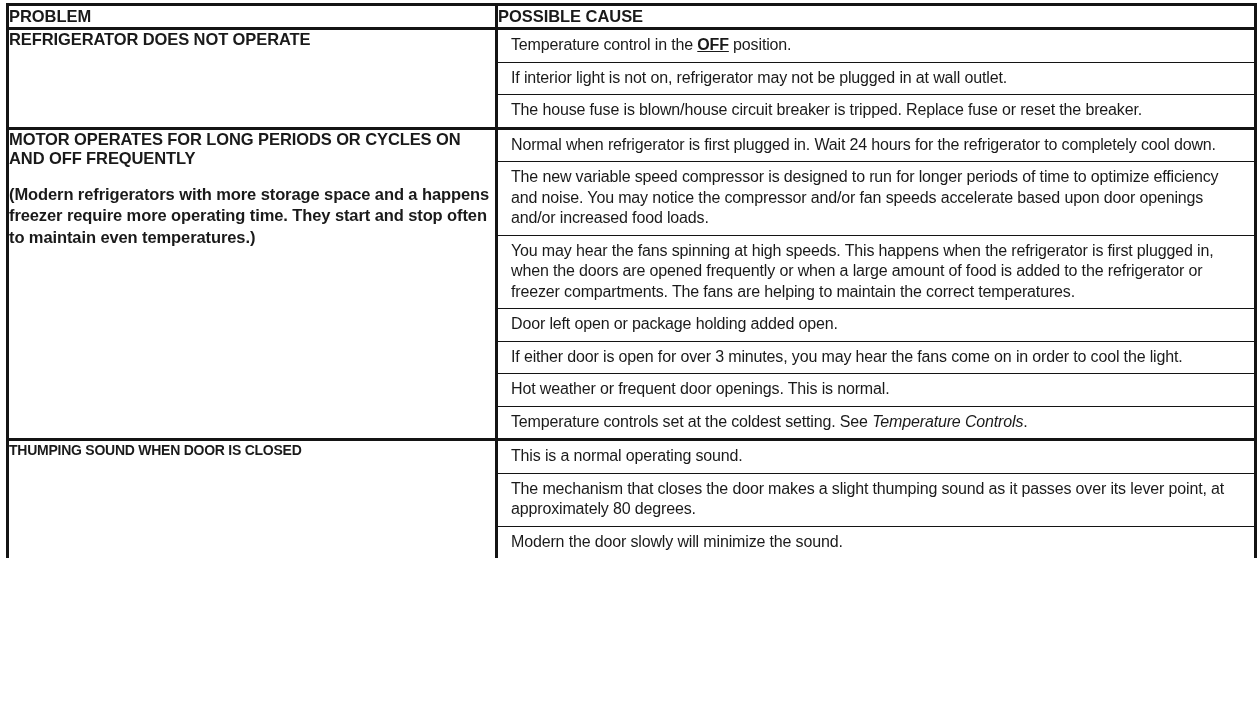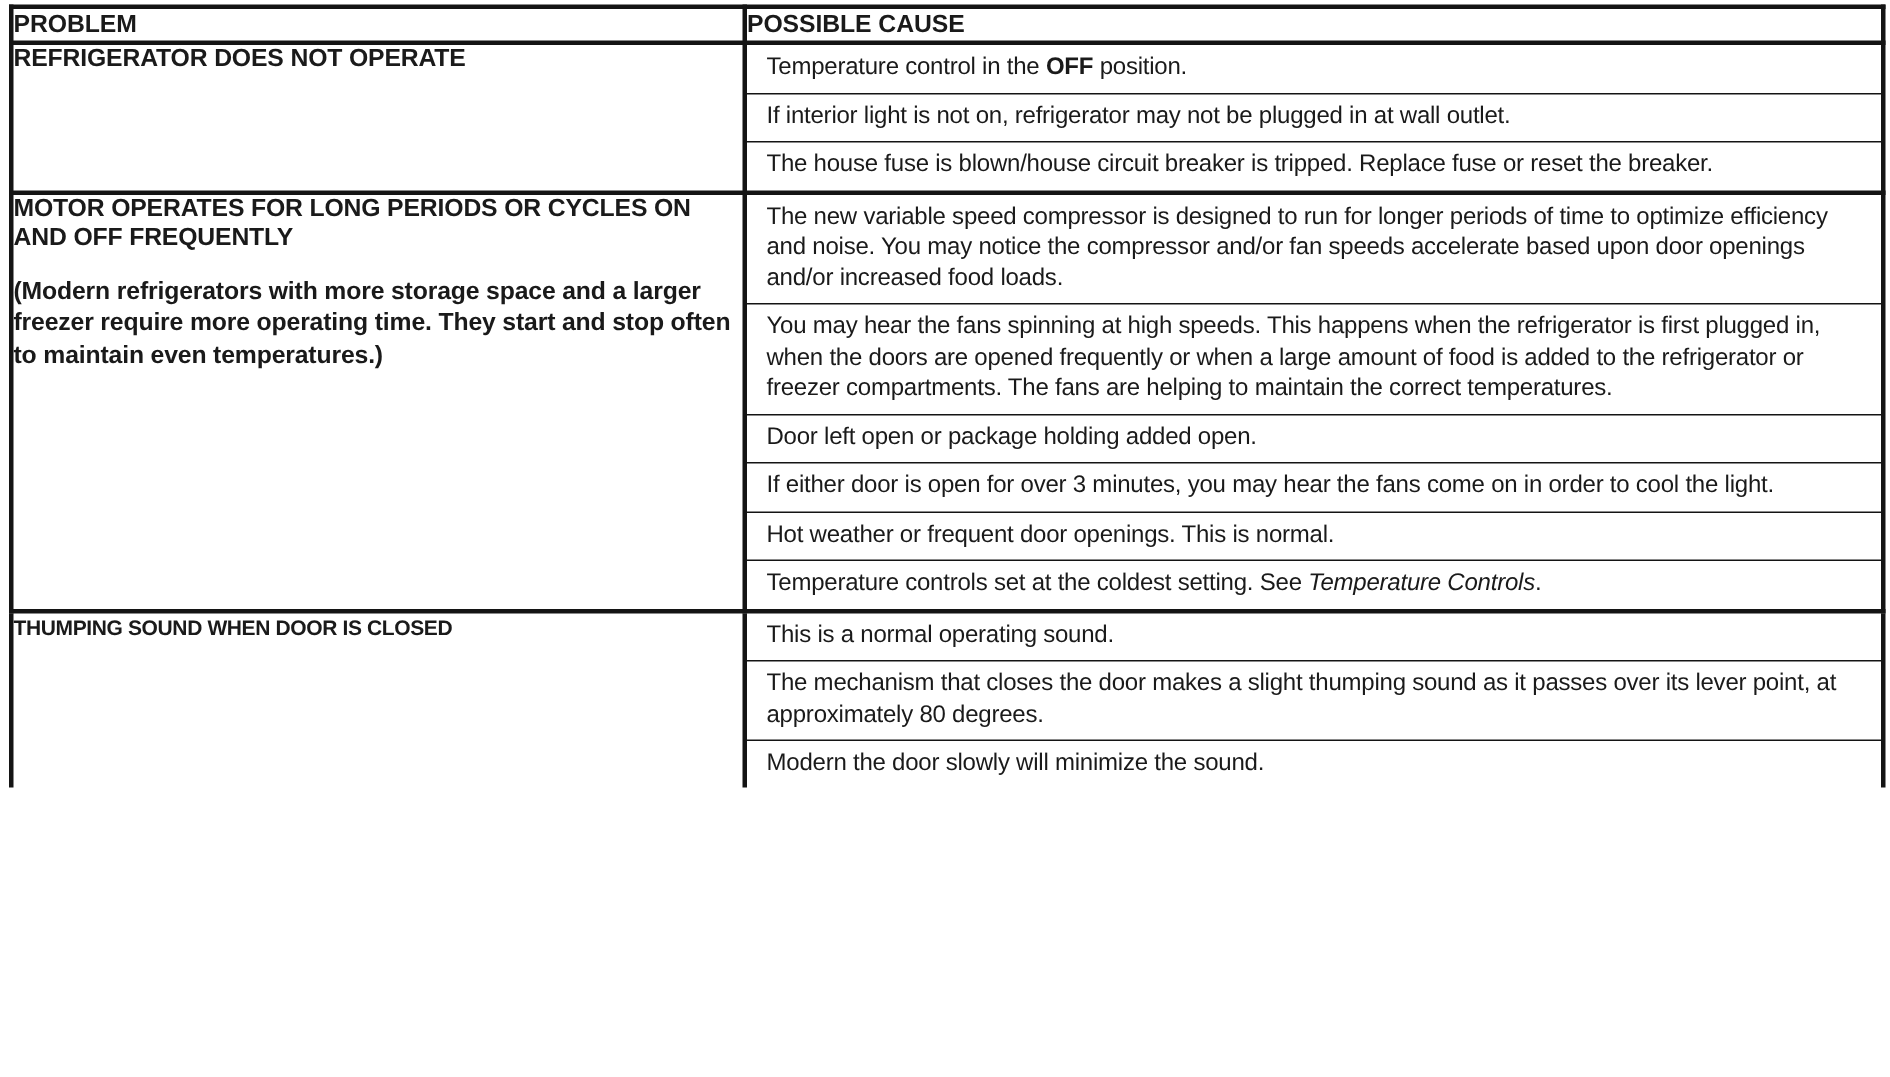--- a/index.html
+++ b/index.html
@@ -90,21 +90,21 @@
   
   .hdr-cell {
     padding: 6px 8px 6px 14px;
     font-weight: bold;
     font-size: 16.5px;
     line-height: 21px;
     letter-spacing: -0.05px;
   }
   .hdr-row td { border-bottom: 3px solid #141414; }
 
-  b.inline-strong { font-weight: bold; }
+  b.inline-strong { font-weight: bold; text-decoration: underline; }
   i.inline-em { font-style: italic; }
 
   .cause-stack td.tight {
     line-height: 20px;
   }
 </style>
 </head>
 <body>
 
 <div class="sheet">
@@ -138,26 +138,29 @@
                 <td><span>The house fuse is blown/house circuit breaker is tripped. Replace fuse or reset the breaker.</span></td>
               </tr>
             </tbody>
           </table>
         </td>
       </tr>
 
       <tr>
         <td class="prob-cell outer-left heavy-right heavy-bottom">
           <div class="prob-title">MOTOR OPERATES FOR LONG PERIODS OR CYCLES ON AND OFF FREQUENTLY</div>
-          <div class="prob-note">(Modern refrigerators with more storage space and a larger freezer require more operating time. They start and stop often to maintain even temperatures.)</div>
+          <div class="prob-note">(Modern refrigerators with more storage space and a happens freezer require more operating time. They start and stop often to maintain even temperatures.)</div>
         </td>
         <td class="outer-right heavy-bottom">
           <table class="cause-stack">
             <tbody>
               <tr>
+                <td><span>Normal when refrigerator is first plugged in. Wait 24 hours for the refrigerator to completely cool down.</span></td>
+              </tr>
+              <tr>
                 <td><span>The new variable speed compressor is designed to run for longer periods of time to optimize efficiency and noise. You may notice the compressor and/or fan speeds accelerate based upon door openings and/or increased food loads.</span></td>
               </tr>
               <tr>
                 <td><span>You may hear the fans spinning at high speeds. This happens when the refrigerator is first plugged in, when the doors are opened frequently or when a large amount of food is added to the refrigerator or freezer compartments. The fans are helping to maintain the correct temperatures.</span></td>
               </tr>
               <tr>
                 <td><span>Door left open or package holding added open.</span></td>
               </tr>
               <tr>
                 <td><span>If either door is open for over 3 minutes, you may hear the fans come on in order to cool the light.</span></td>

